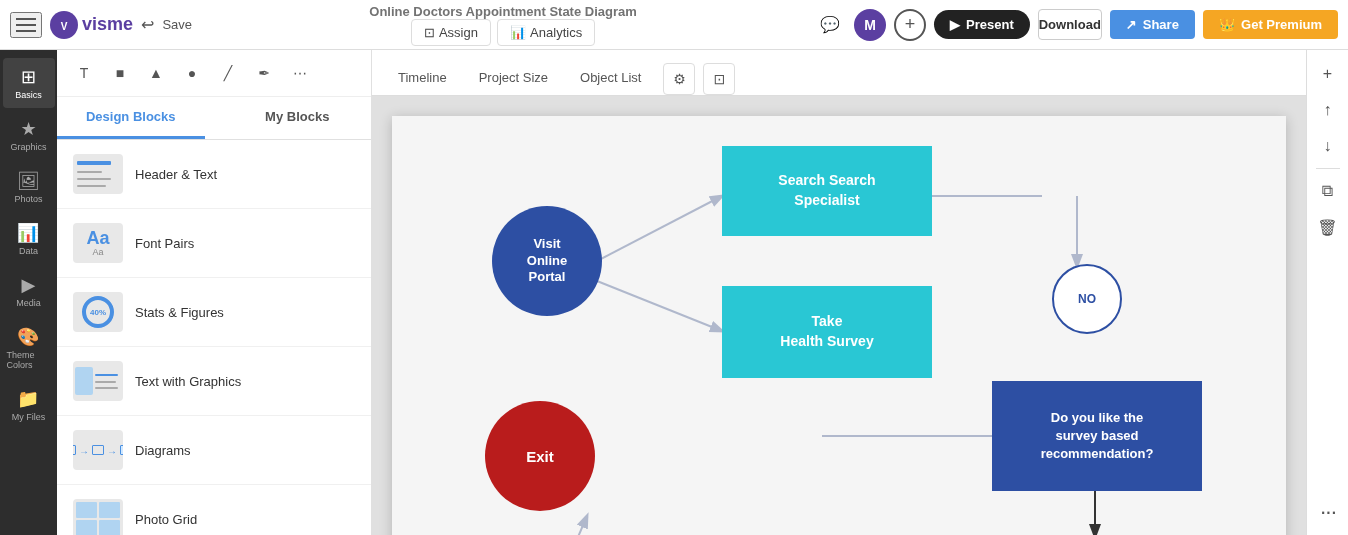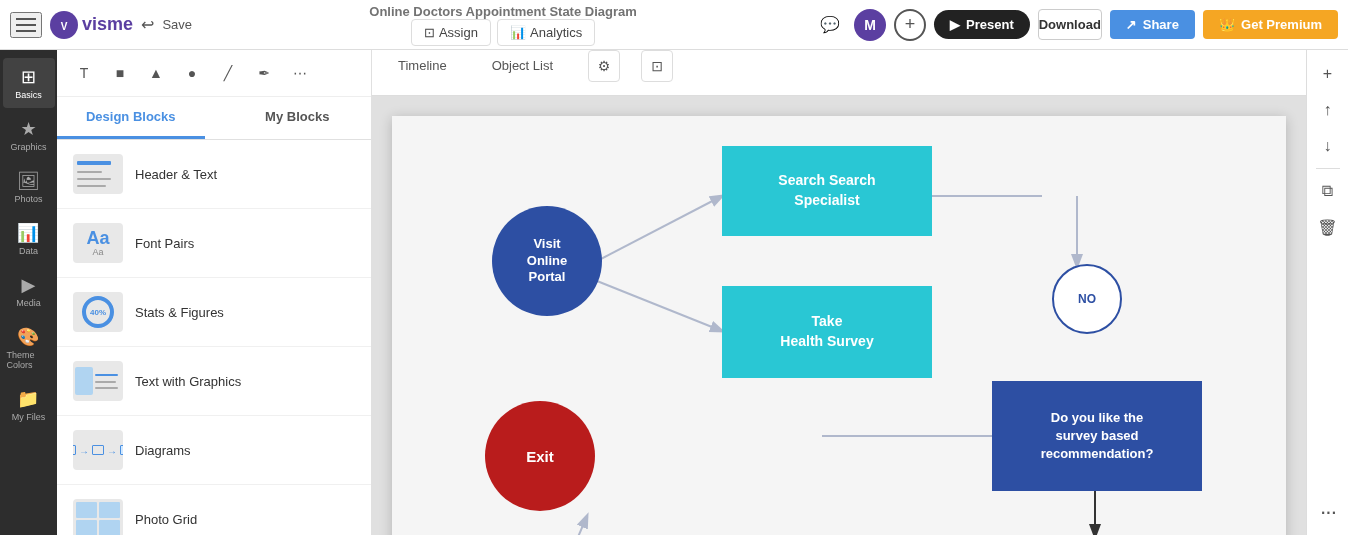--- a/index.html
+++ b/index.html
@@ -145,21 +145,21 @@
     
     .thumb-grid { display: grid; grid-template-columns: 1fr 1fr; gap: 2px; width: 100%; height: 100%; padding: 3px; }
     .thumb-grid-cell { background: #b0d4f1; border-radius: 1px; }
 
     
     .canvas-area { flex: 1; display: flex; flex-direction: column; overflow: hidden; background: #e8e8e8; }
 
     
     .canvas-toolbar {
       height: 46px; background: #fff; border-bottom: 1px solid #ddd;
-      display: flex; align-items: flex-start; gap: 17px; padding: 0 12px;
+      display: flex; align-items: flex-end; gap: 4px; padding: 0 12px;
     }
     .canvas-tab {
       padding: 8px 14px; cursor: pointer; font-size: 13px; color: #555;
       border-bottom: 2px solid transparent; border-radius: 0;
     }
     .canvas-icon-btn {
       width: 32px; height: 32px; border-radius: 4px; border: 1px solid #ddd;
       background: #fff; cursor: pointer; display: flex; align-items: center; justify-content: center;
       font-size: 14px; color: #555; margin-left: 4px;
     }
@@ -361,20 +361,21 @@
         <span class="block-label">Photo Grid</span>
       </div>
 
     </div>
   </div>
 
   <div class="canvas-area">
 
     <div class="canvas-toolbar">
       <div class="canvas-tab">Timeline</div>
+      <div class="canvas-tab">Project Size</div>
       <div class="canvas-tab">Object List</div>
       <button class="canvas-icon-btn">⚙</button>
       <button class="canvas-icon-btn">⊡</button>
     </div>
 
     <div class="canvas-viewport">
       <div class="canvas-content">
         <div style="position:relative; width:900px; height:490px; background:#f5f5f5; box-shadow:0 2px 12px rgba(0,0,0,0.2);">
 
           <svg style="position:absolute;top:0;left:0;width:100%;height:100%;pointer-events:none;">

